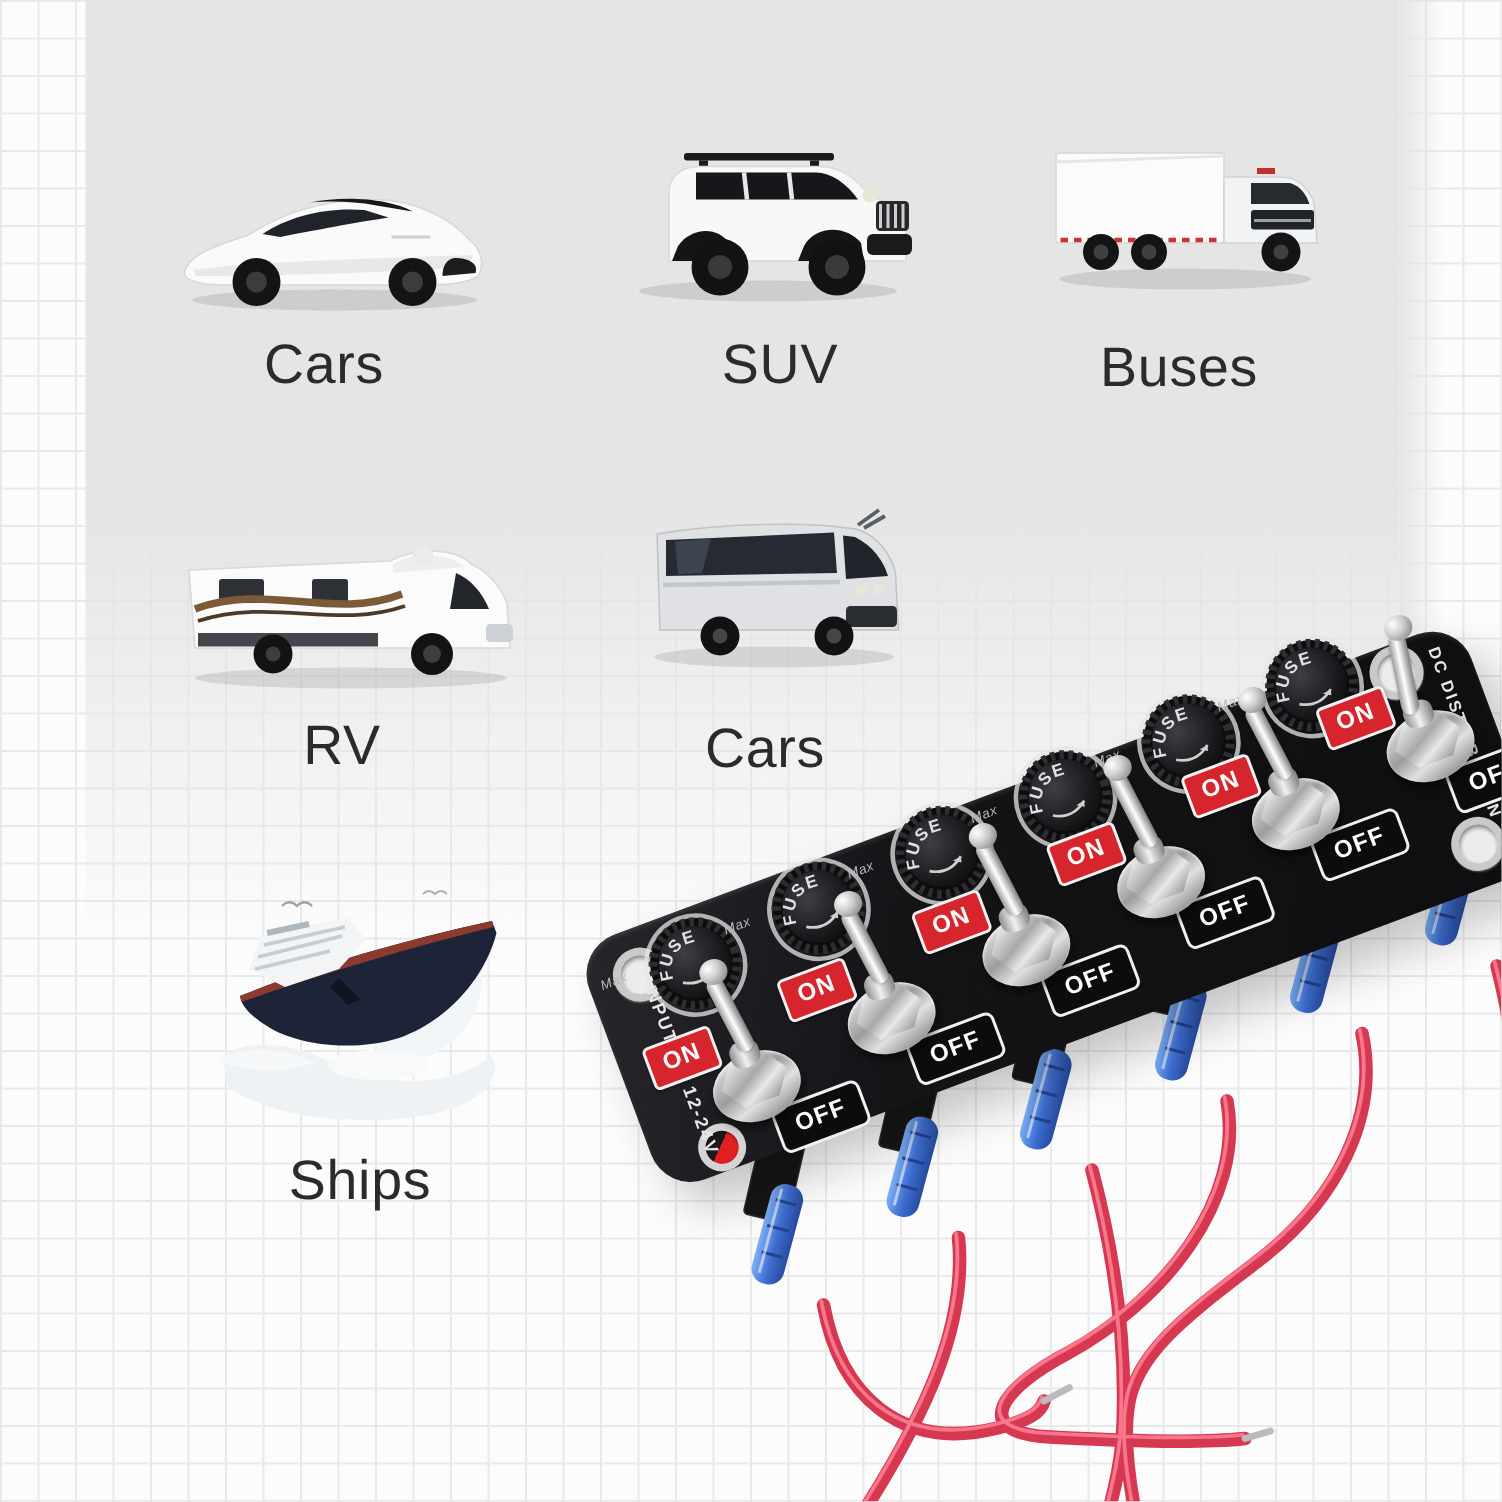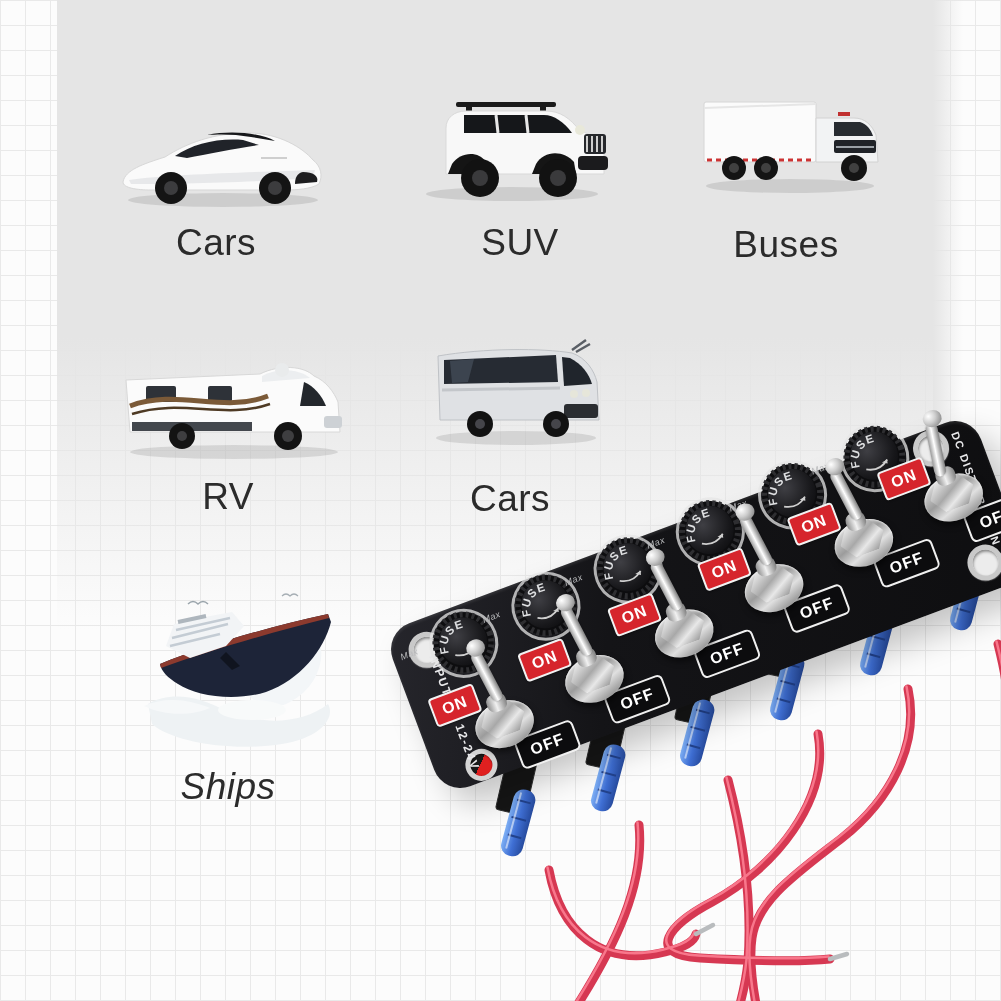--- a/index.html
+++ b/index.html
@@ -215,21 +215,21 @@
     <path d="M28,78 C72,60 132,42 196,28 L199,36 C192,64 168,94 134,106 C102,116 64,110 46,98 C36,92 29,85 28,78 Z" fill="#1d2438"></path>
     <path d="M28,78 C72,60 132,42 196,28 L197,32 C140,46 80,64 29,82 Z" fill="#8c3a2e"></path>
     <path d="M94,66 l14,14 l-8,4 l-12,-12 Z" fill="#10141f"></path>
     <path d="M34,60 L42,38 L78,30 L100,26 L112,40 L94,60 L58,72 Z" fill="#f2f4f6"></path>
     <path d="M40,52 L96,38 M38,60 L88,48 M44,44 L98,32" stroke="#c4ccd4" stroke-width="2.5"></path>
     <path d="M46,36 L74,30" stroke="#aeb6bd" stroke-width="4"></path>
     <path d="M12,120 C34,110 58,114 78,122 C60,130 32,130 12,120 Z" fill="#f6f8f9"></path>
     <ellipse cx="120" cy="124" rx="34" ry="10" fill="#f8fafa"></ellipse>
   </svg>
 </div>
-<div class="vehicle-label" style="left:148px;top:766px;font-style:italic;">Ships</div>
+<div class="vehicle-label" style="left:160px;top:766px;">Ships</div>
 
 <svg id="wires" width="1001" height="1001" viewBox="0 0 1001 1001">
   <defs>
     <linearGradient id="sleeveGrad" x1="0" y1="0" x2="1" y2="0">
       <stop offset="0" stop-color="#7fb0f5"></stop>
         <stop offset="0.5" stop-color="#3f6fd4"></stop>
         <stop offset="1" stop-color="#274b9e"></stop>
     </linearGradient>
   </defs>
 

